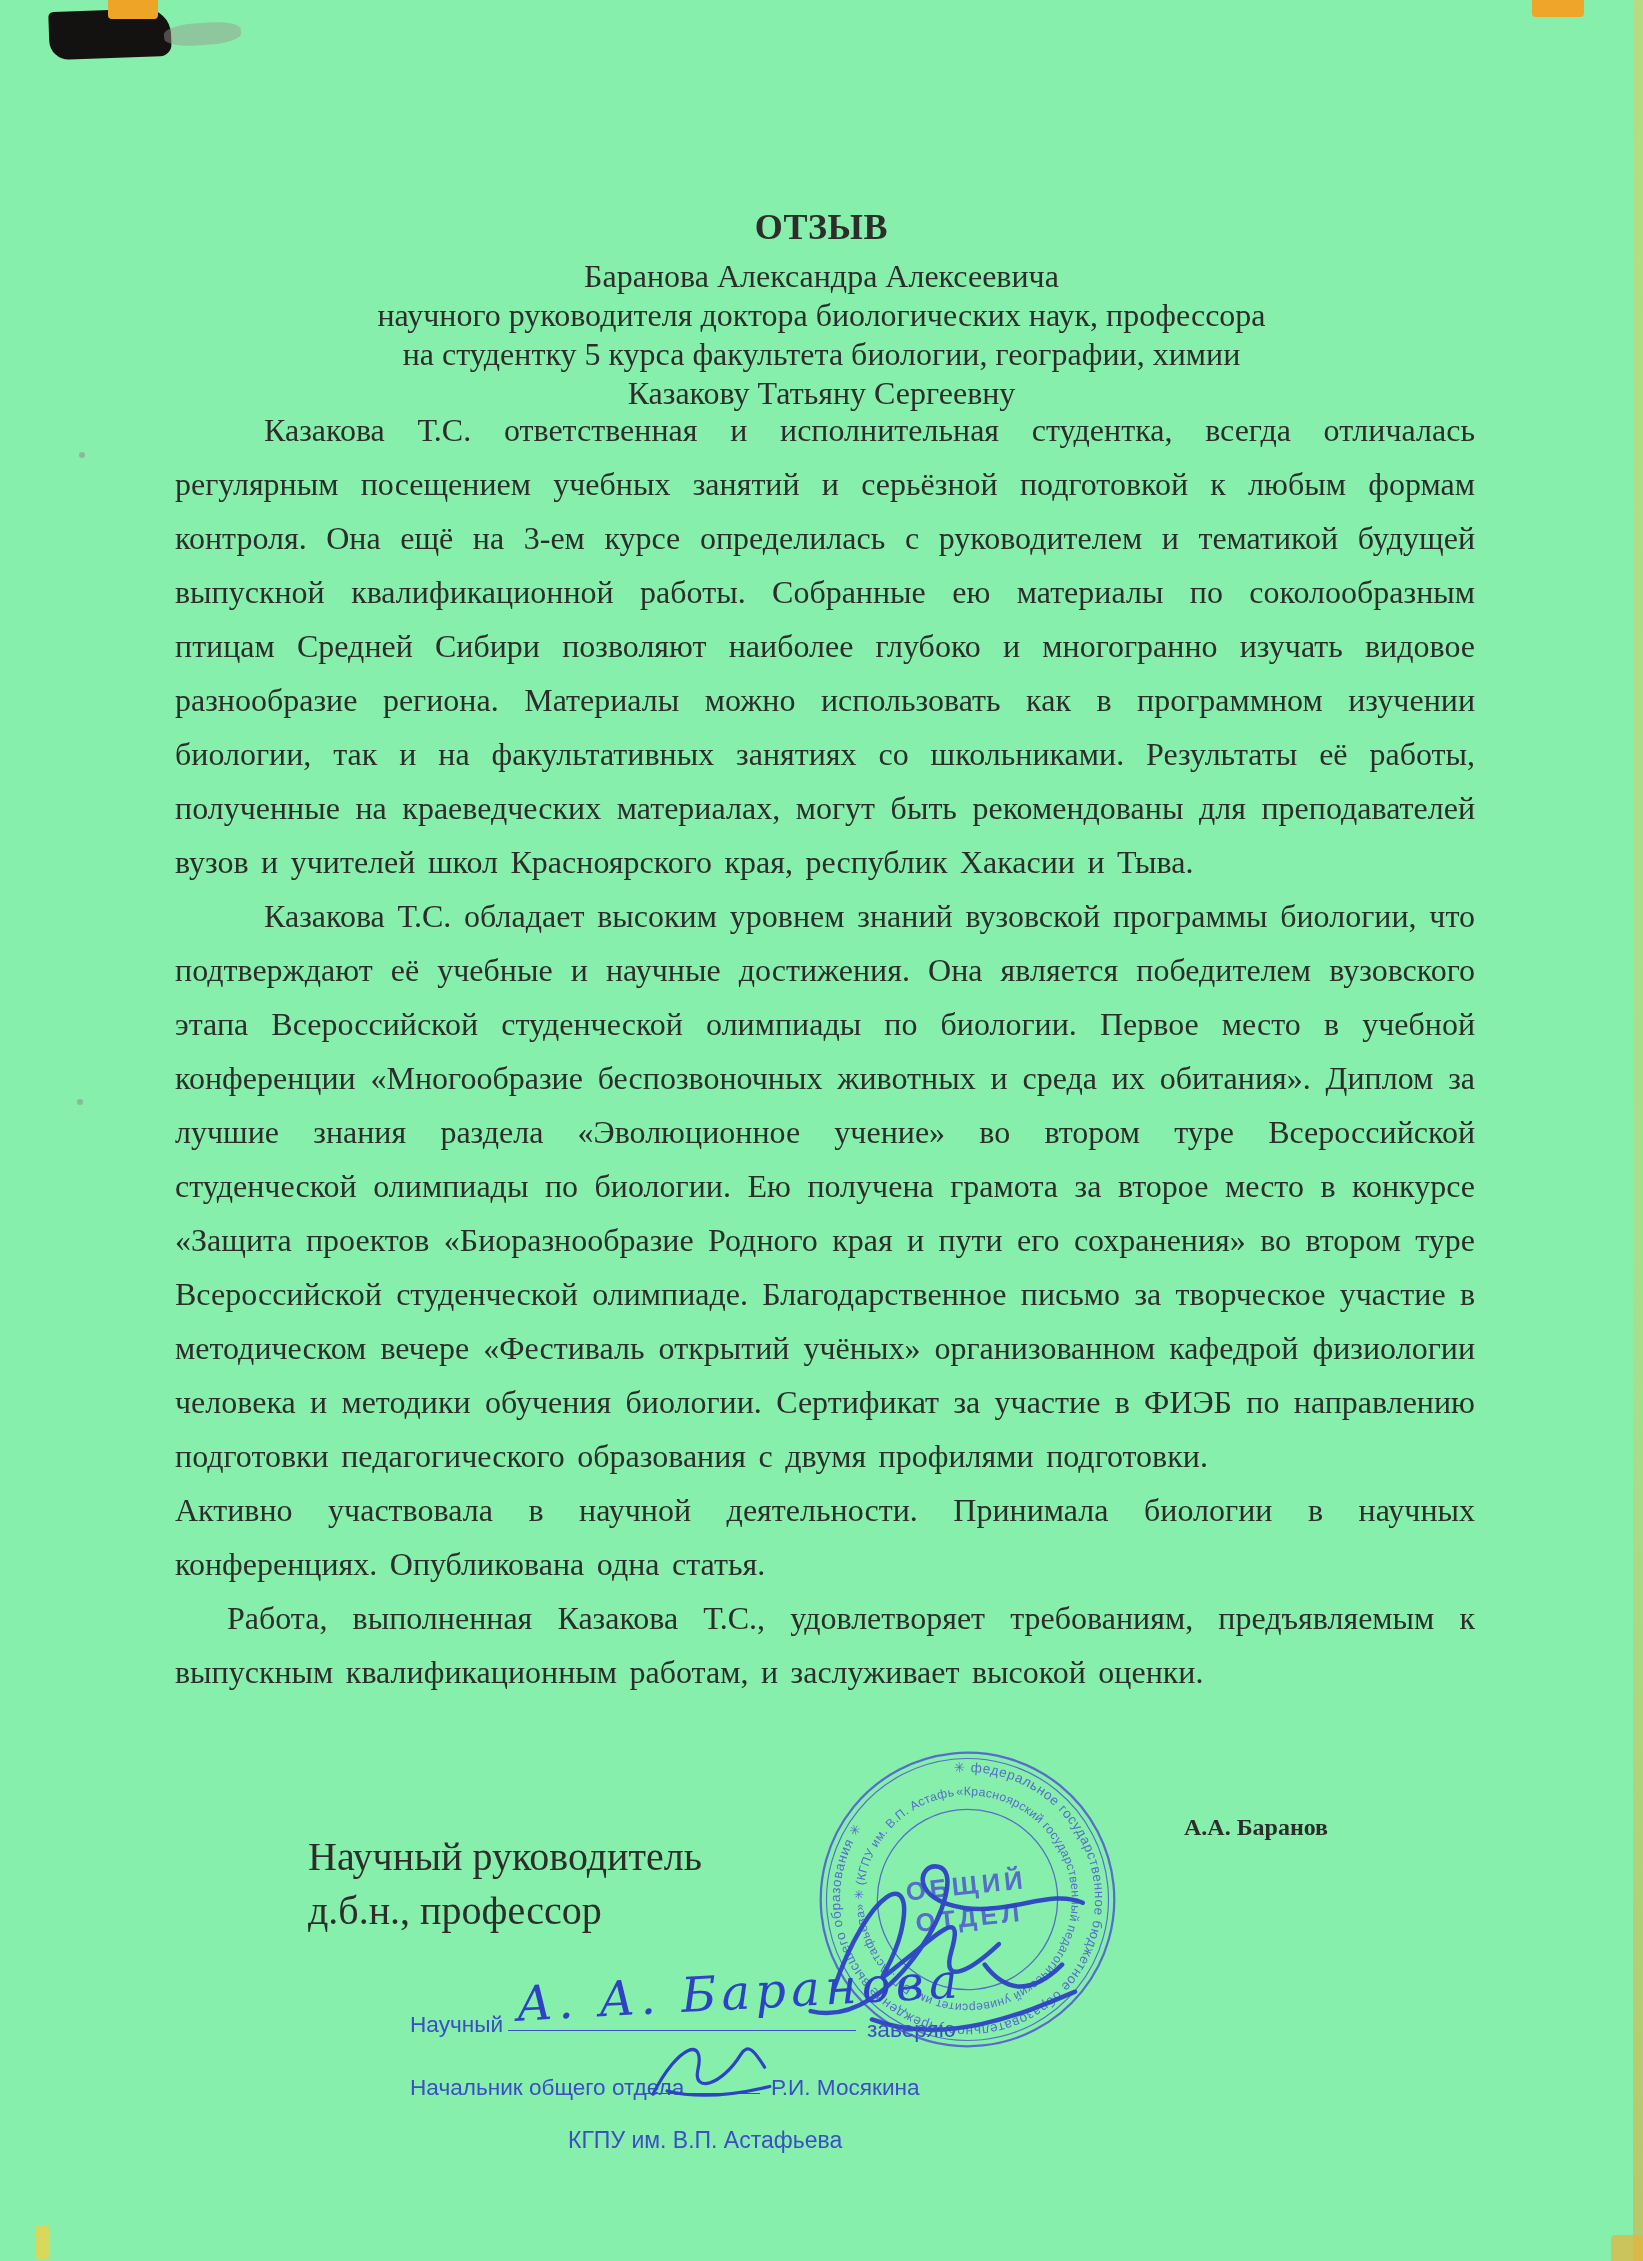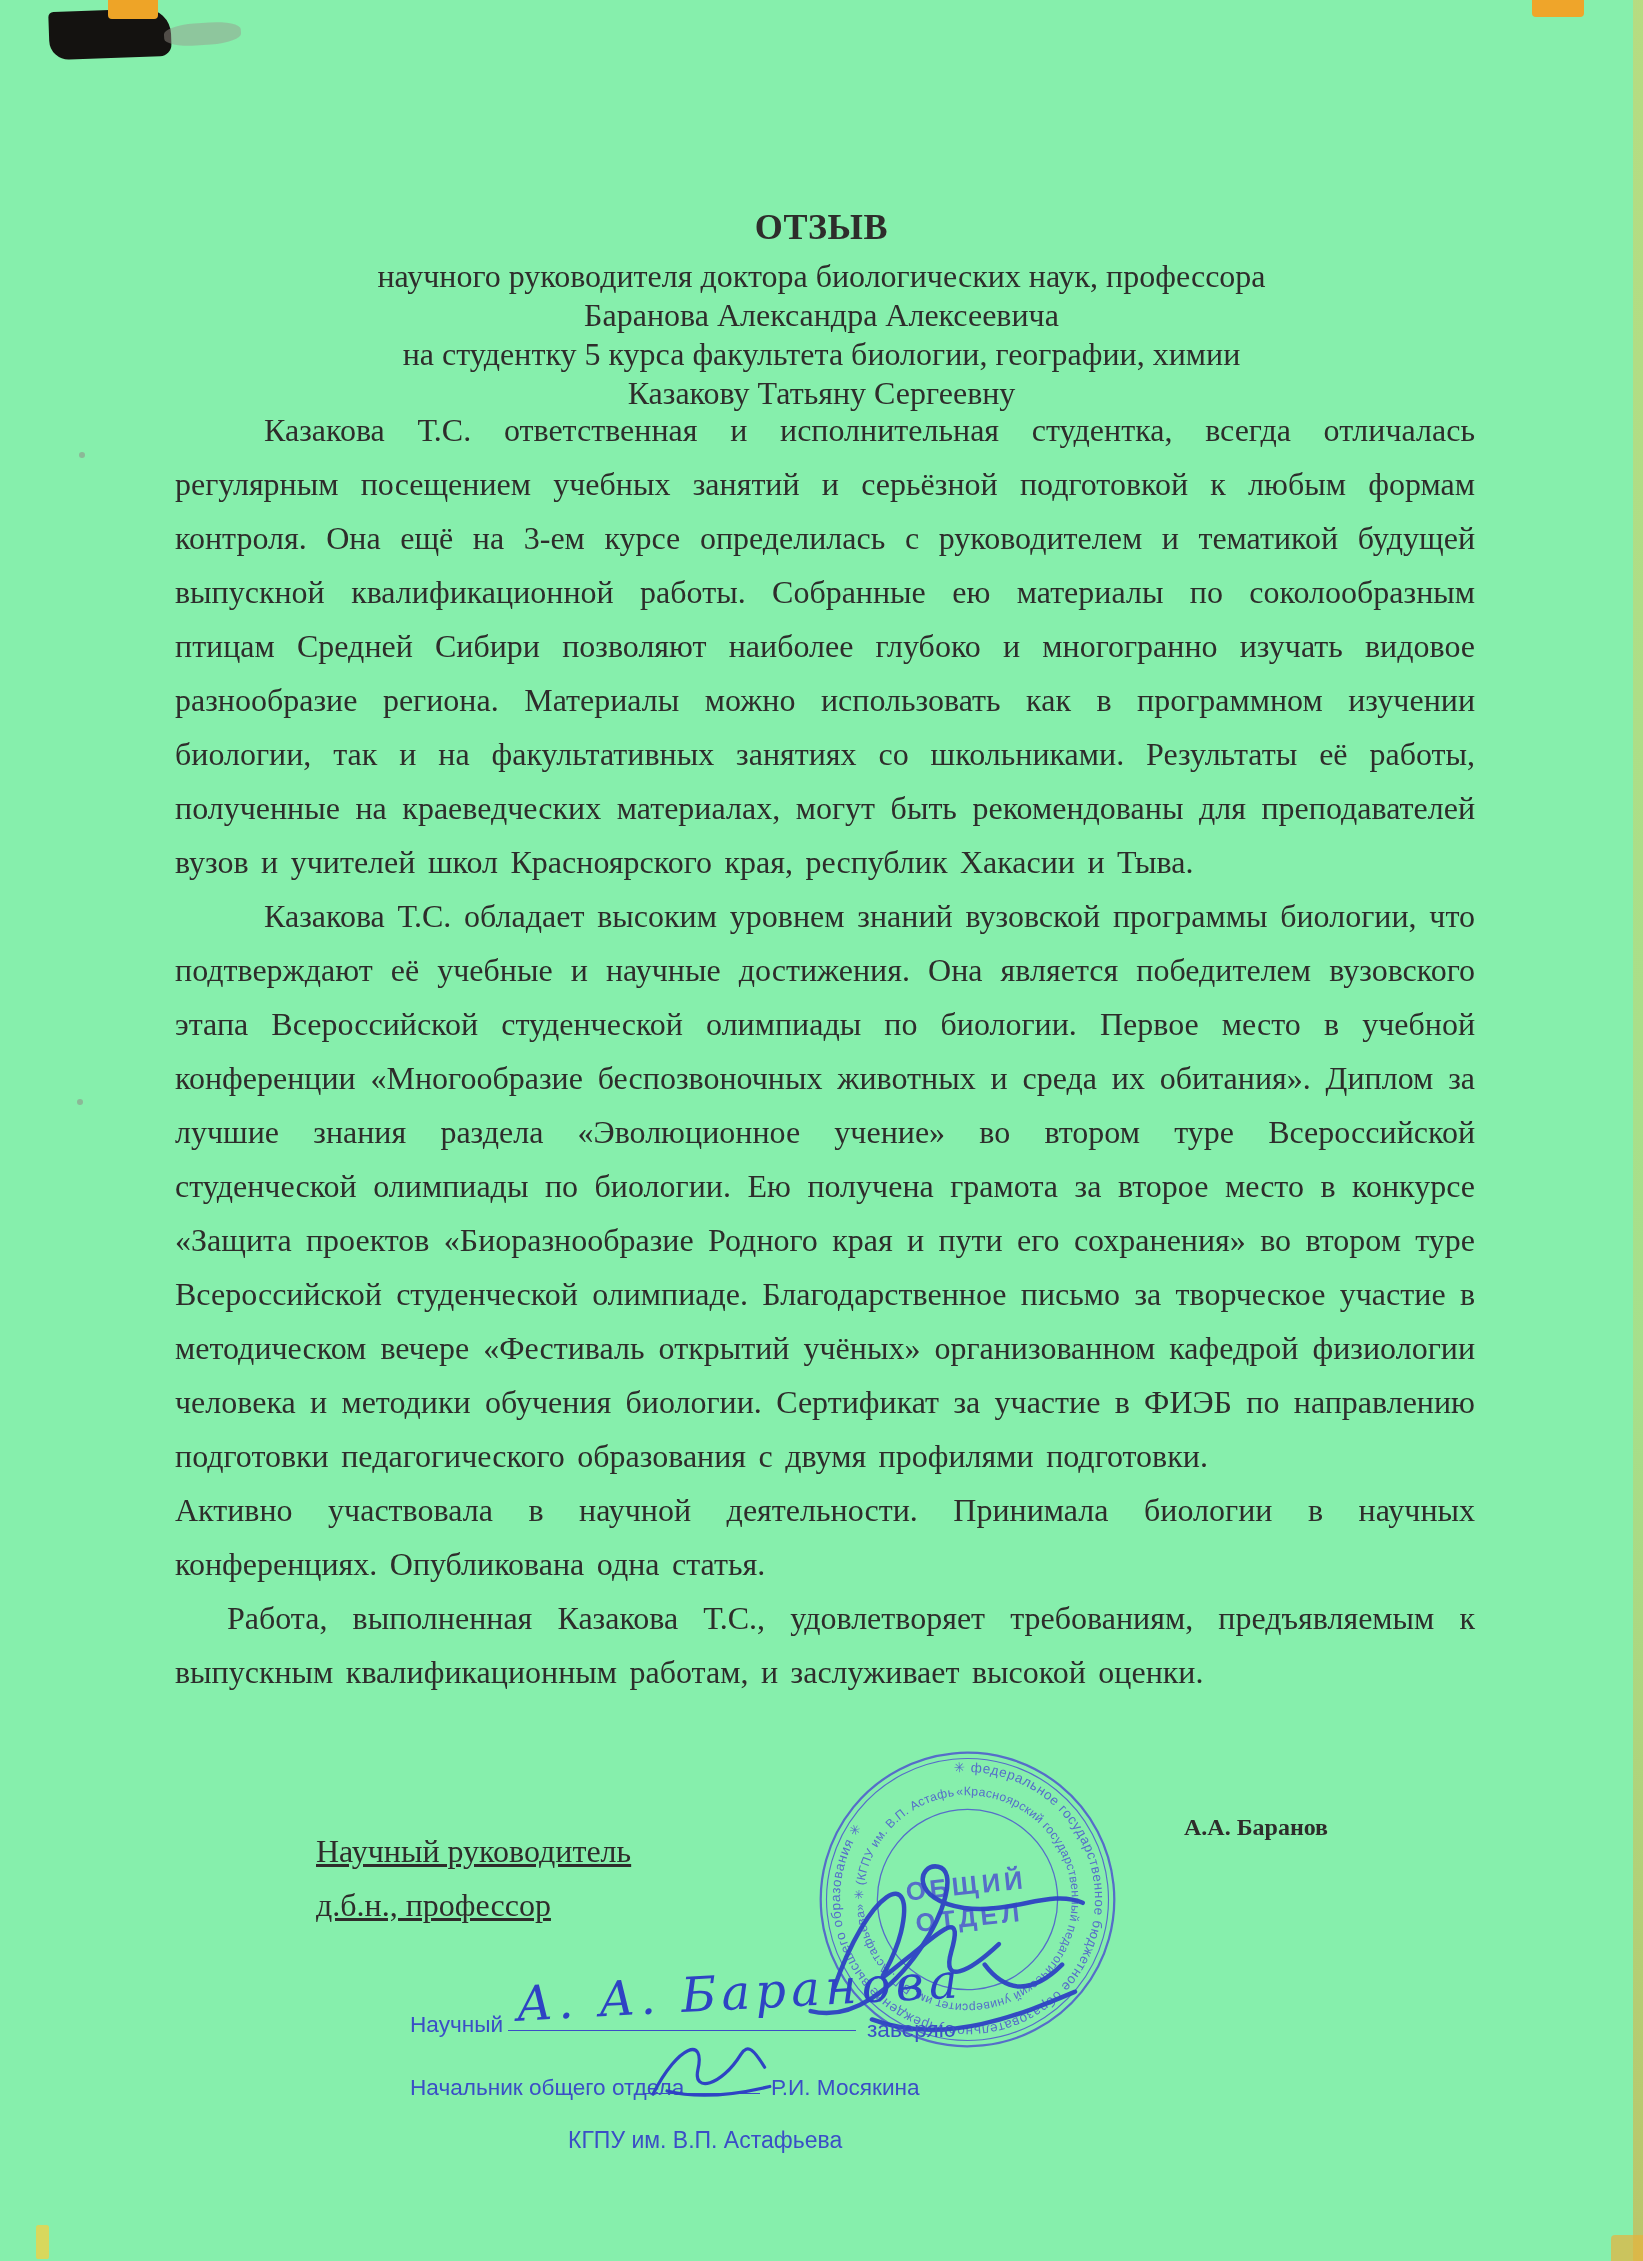--- a/index.html
+++ b/index.html
@@ -50,21 +50,21 @@
     margin:0;
     font-size:32px;
     line-height:54px;
     text-align:justify;
     word-spacing:4.5px;
   }
   .indent { text-indent:89px; }
   .indent-sm { text-indent:52px; }
 
   
-  .sig-role { position:absolute; left:316px; font-size:32px; white-space:nowrap;text-decoration:underline; }
+  .sig-role { position:absolute; left:308px; font-size:40px; white-space:nowrap; }
   .sig-role.l1 { top:1833px; }
   .sig-role.l2 { top:1887px; }
   .sig-name { position:absolute; left:1184px; top:1814px; font-size:24px; white-space:nowrap;font-weight:bold; }
 
   
   .stamp {
     position:absolute; left:813px; top:1745px;
     width:309px; height:309px;
     opacity:.92;
     transform: rotate(-6deg);
@@ -107,22 +107,22 @@
   <div class="artifact strip-orange-tl"></div>
   <div class="artifact strip-orange-tr"></div>
   <div class="artifact strip-right-edge"></div>
   <div class="artifact mark-bottom-left"></div>
   <div class="artifact mark-bottom-right"></div>
   <div class="artifact noise-dot n1"></div>
   <div class="artifact noise-dot n2"></div>
 
   <div class="header">
     <div class="doc-title">ОТЗЫВ</div>
+    <div class="sub-line">Баранова Александра Алексеевича</div>
     <div class="sub-line">научного руководителя доктора биологических наук, профессора</div>
-    <div class="sub-line">Баранова Александра Алексеевича</div>
     <div class="sub-line">на студентку 5 курса факультета биологии, географии, химии</div>
     <div class="sub-line">Казакову Татьяну Сергеевну</div>
   </div>
 
   <div class="body-text">
     <p class="indent">Казакова Т.С. ответственная и исполнительная студентка, всегда отличалась регулярным посещением учебных занятий и серьёзной подготовкой к любым формам контроля. Она ещё на 3-ем курсе определилась с руководителем и тематикой будущей выпускной квалификационной работы.  Собранные ею материалы по соколообразным птицам Средней Сибири позволяют наиболее глубоко и многогранно изучать видовое разнообразие региона. Материалы можно использовать как в программном изучении биологии, так и на факультативных занятиях со школьниками. Результаты её работы, полученные на краеведческих материалах,  могут быть рекомендованы  для преподавателей  вузов и учителей школ Красноярского края, республик Хакасии и Тыва.</p>
     <p class="indent">Казакова Т.С. обладает высоким уровнем знаний вузовской программы биологии, что подтверждают её учебные и научные достижения. Она является победителем вузовского этапа Всероссийской студенческой олимпиады по биологии. Первое место в учебной конференции «Многообразие беспозвоночных животных и среда их обитания». Диплом за лучшие знания раздела «Эволюционное учение» во втором туре Всероссийской студенческой олимпиады по биологии. Ею получена грамота за второе место в конкурсе «Защита проектов «Биоразнообразие Родного края и пути его сохранения» во втором туре Всероссийской студенческой олимпиаде. Благодарственное письмо за творческое участие в методическом вечере «Фестиваль открытий учёных» организованном кафедрой физиологии человека и методики обучения биологии. Сертификат за участие в ФИЭБ по направлению подготовки педагогического образования с двумя профилями подготовки.</p>
     <p>Активно участвовала в научной деятельности. Принимала биологии в научных конференциях. Опубликована одна статья.</p>
     <p class="indent-sm">Работа, выполненная Казакова Т.С., удовлетворяет требованиям, предъявляемым к выпускным квалификационным работам, и заслуживает высокой оценки.</p>
   </div>

